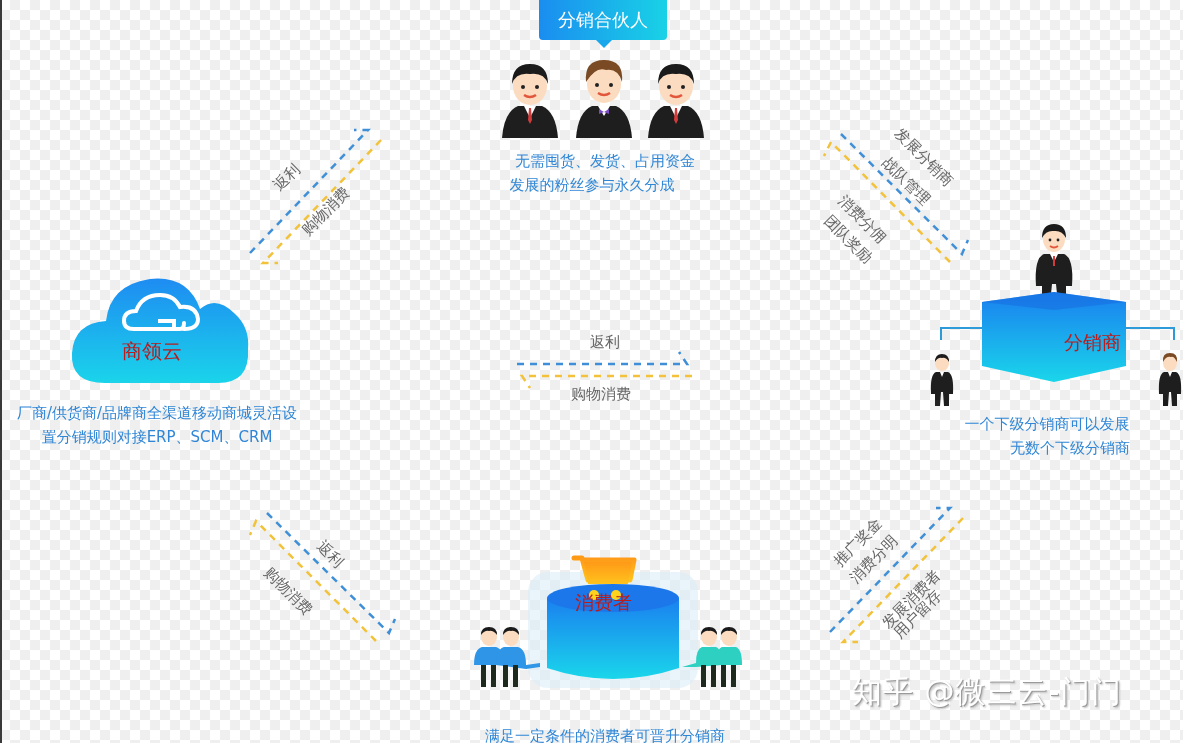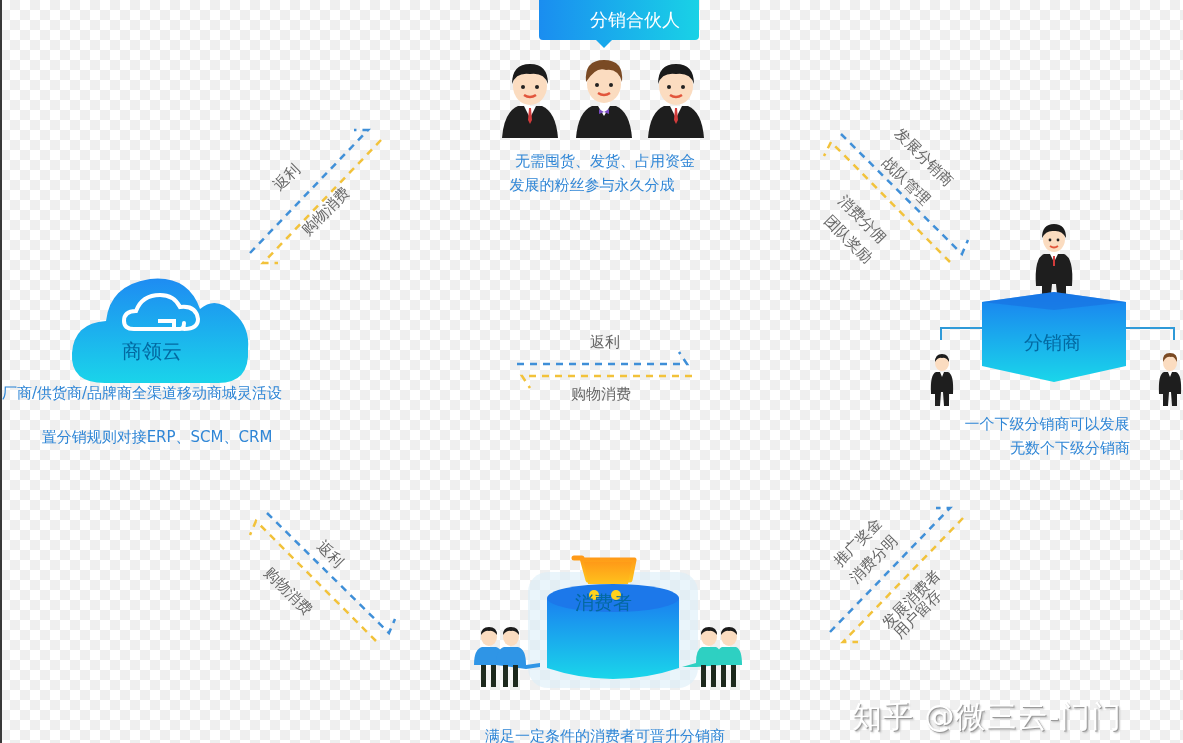--- a/index.html
+++ b/index.html
@@ -9,25 +9,25 @@
     background-image:
       linear-gradient(45deg,#efefef 25%,transparent 25%,transparent 75%,#efefef 75%),
       linear-gradient(45deg,#efefef 25%,transparent 25%,transparent 75%,#efefef 75%);
     background-size:20px 20px;background-position:0 0,10px 10px;}
   .edge{position:absolute;left:0;top:0;width:2px;height:743px;background:#3a3a3a;}
   .abs{position:absolute;}
   .blue-text{color:#2f86d6;font-size:15px;text-align:center;line-height:24px;white-space:nowrap;}
   .gray-label{color:#666;font-size:15px;white-space:nowrap;position:absolute;transform-origin:center;}
   .tag{position:absolute;left:539px;top:0;width:128px;height:40px;border-radius:0 0 4px 4px;
     background:linear-gradient(90deg,#1a8df0,#19d2e6);color:#fff;font-size:18px;
-    display:flex;align-items:center;justify-content:center;padding-left:32px;}
+    display:flex;align-items:center;justify-content:center;}
   .tag::after{content:"";position:absolute;left:57px;bottom:-8px;border-left:8px solid transparent;
     border-right:8px solid transparent;border-top:8px solid #19a8ec;}
-  .box-label{color:#0369a1;font-size:19px;position:absolute;white-space:nowrap;}
-  .watermark{position:absolute;left:852px;top:697px;font-size:30px;color:#fff;
+  .box-label{color:#b91c1c;font-size:19px;position:absolute;white-space:nowrap;}
+  .watermark{position:absolute;left:852px;top:672px;font-size:30px;color:#fff;
     text-shadow:1px 1px 0 #9a9a9a,2px 2px 2px #bbb;letter-spacing:1px;white-space:nowrap;}
   svg{position:absolute;overflow:visible;}
 </style>
 </head>
 <body>
 
 <div class="edge"></div>
 
 <div class="tag">分销合伙人</div>
 
@@ -67,21 +67,21 @@
       <stop offset="0" stop-color="#1e8cf2"></stop>
         <stop offset="1" stop-color="#1ad4ea"></stop>
     </linearGradient>
   </defs>
   <path d="M35 118 Q0 118 2 88 Q4 58 36 56 Q40 20 80 14 Q118 10 130 44 Q146 30 164 48 Q180 62 178 84 Q180 118 148 118 Z" fill="url(#cloudg)"></path>
   <path d="M64 64 L110 64 Q114 64 114 58 M64 64 Q54 64 54 56 Q54 46 66 46 Q72 30 90 30 Q104 30 110 42 Q126 40 128 54 Q128 64 114 64" stroke="#fff" stroke-width="4" fill="none" stroke-linecap="round"></path>
   <path d="M88 56 L104 56 L104 64" stroke="#fff" stroke-width="4" fill="none"></path>
 </svg>
 <div class="box-label" style="left:122px;top:338px;font-size:20px">商领云</div>
 
-<div class="abs blue-text" style="left:2px;top:381px;width:310px;text-align:left">厂商/供货商/品牌商全渠道移动商城灵活设</div>
+<div class="abs blue-text" style="left:2px;top:401px;width:310px;text-align:center">厂商/供货商/品牌商全渠道移动商城灵活设</div>
 <div class="abs blue-text" style="left:2px;top:425px;width:310px">置分销规则对接ERP、SCM、CRM</div>
 
 <svg style="left:1030px;top:222px" width="48" height="82" viewBox="0 0 48 82">
   <path d="M6 64 Q4 36 14 32 L34 32 Q44 36 42 64 L36 64 L36 82 L28 82 L26 62 L22 62 L20 82 L12 82 L12 64 Z" fill="#1e1e1e"></path>
   <path d="M20 32 L24 40 L28 32 Z" fill="#fff"></path>
   <path d="M23 34 L25 34 L25 44 L23 44 Z" fill="#d23b3b"></path>
   <ellipse cx="24" cy="17" rx="11" ry="13" fill="#fbdcc0"></ellipse>
   <path d="M12 16 Q12 2 24 2 Q36 2 36 16 Q32 8 24 9 Q16 8 12 16 Z" fill="#1b1b1b"></path>
   <circle cx="20" cy="18" r="1.4" fill="#222"></circle>
     <circle cx="28" cy="18" r="1.4" fill="#222"></circle>
@@ -94,21 +94,21 @@
       <stop offset="0" stop-color="#1a7ff0"></stop>
         <stop offset="1" stop-color="#1ad6ea"></stop>
     </linearGradient>
   </defs>
   <path d="M1 50 L1 38 L6 38 M234 50 L234 38 L229 38" stroke="#2f9ad8" stroke-width="2" fill="none"></path>
   <line x1="1" y1="38" x2="42" y2="38" stroke="#2f9ad8" stroke-width="2"></line>
   <line x1="186" y1="38" x2="234" y2="38" stroke="#2f9ad8" stroke-width="2"></line>
   <path d="M42 12 L114 2 L186 12 L186 76 L114 92 L42 76 Z" fill="url(#boxg)"></path>
   <path d="M42 12 L114 2 L186 12 L114 20 Z" fill="#1870e0" opacity="0.6"></path>
 </svg>
-<div class="box-label" style="left:1024px;top:330px">分销商</div>
+<div class="box-label" style="left:1064px;top:330px">分销商</div>
 
 <svg style="left:928px;top:352px" width="28" height="54" viewBox="0 0 28 54">
   <path d="M3 42 Q2 22 8 20 L20 20 Q26 22 25 42 L21 42 L21 54 L16 54 L15 40 L13 40 L12 54 L7 54 L7 42 Z" fill="#1e1e1e"></path>
   <path d="M12 20 L14 25 L16 20 Z" fill="#fff"></path>
   <ellipse cx="14" cy="11" rx="7" ry="8" fill="#fbdcc0"></ellipse>
   <path d="M7 10 Q7 2 14 2 Q21 2 21 10 Q18 5 14 6 Q10 5 7 10 Z" fill="#1b1b1b"></path>
 </svg>
 <svg style="left:1156px;top:352px" width="28" height="54" viewBox="0 0 28 54">
   <path d="M3 42 Q2 22 8 20 L20 20 Q26 22 25 42 L21 42 L21 54 L16 54 L15 40 L13 40 L12 54 L7 54 L7 42 Z" fill="#1e1e1e"></path>
   <path d="M12 20 L14 25 L16 20 Z" fill="#fff"></path>

